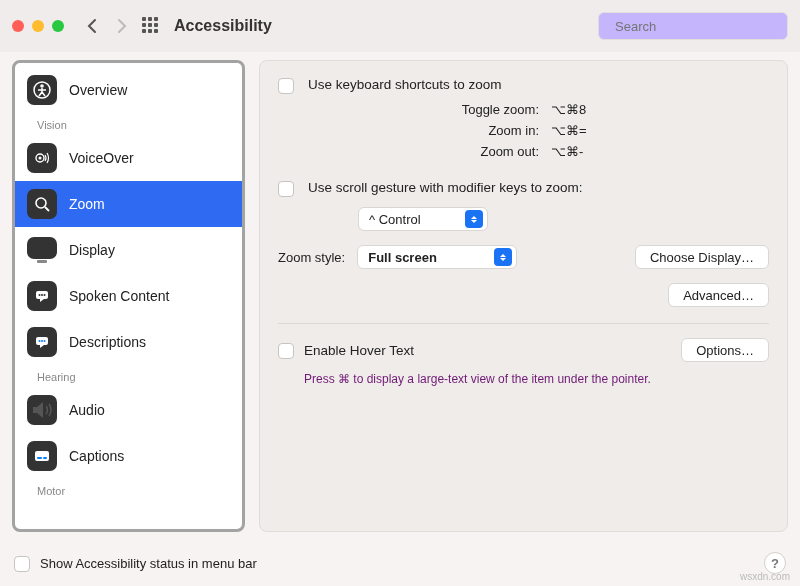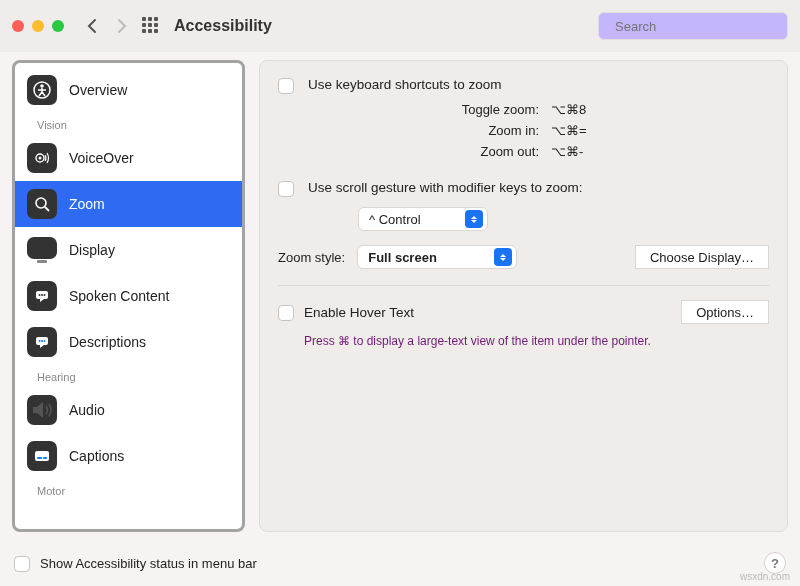--- a/index.html
+++ b/index.html
@@ -101,21 +101,21 @@
   }
   .select .chev::before, .select .chev::after {
     content:""; width:0; height:0; border-left:3px solid transparent; border-right:3px solid transparent;
   }
   .select .chev::before { border-bottom:3px solid #fff; margin-bottom:1px; }
   .select .chev::after { border-top:3px solid #fff; }
 
   .zoom-style { display:flex; align-items:center; gap:12px; margin-top:14px; }
   .btn {
     height:24px; padding:0 14px; background:#fff; border:1px solid #dad6d3;
-    border-radius:0; font-size:13px; display:inline-flex; align-items:center;
+    border-radius:6px; font-size:13px; display:inline-flex; align-items:center;
     cursor:pointer;
   }
   .divider { border:none; border-top:1px solid #dcd8d5; margin:16px 0 14px; }
   .hover-row { display:flex; align-items:center; }
   .hover-row .spacer { flex:1; }
   .hover-note { font-size:12px; color:#701a75; margin:10px 0 0 26px; }
 
   
   .footer {
     position:absolute; left:0; right:0; bottom:0;
@@ -302,20 +302,23 @@
 
     <div class="zoom-style">
       <span>Zoom style:</span>
       <div class="select" style="width:160px;font-weight:bold;">
         <span style="flex:1;">Full screen</span>
         <span class="chev"></span>
       </div>
       <div style="flex:1;"></div>
       <div class="btn">Choose Display…</div>
     </div>
+    <div class="advanced-wrap">
+      <div class="btn">Advanced…</div>
+    </div>
 
     <hr class="divider">
 
     <div class="hover-row">
       <div class="checkbox"></div>
       <span class="row-label" style="margin-left:10px;">Enable Hover Text</span>
       <div class="spacer"></div>
       <div class="btn">Options…</div>
     </div>
     <div class="hover-note">Press ⌘ to display a large-text view of the item under the pointer.</div>

